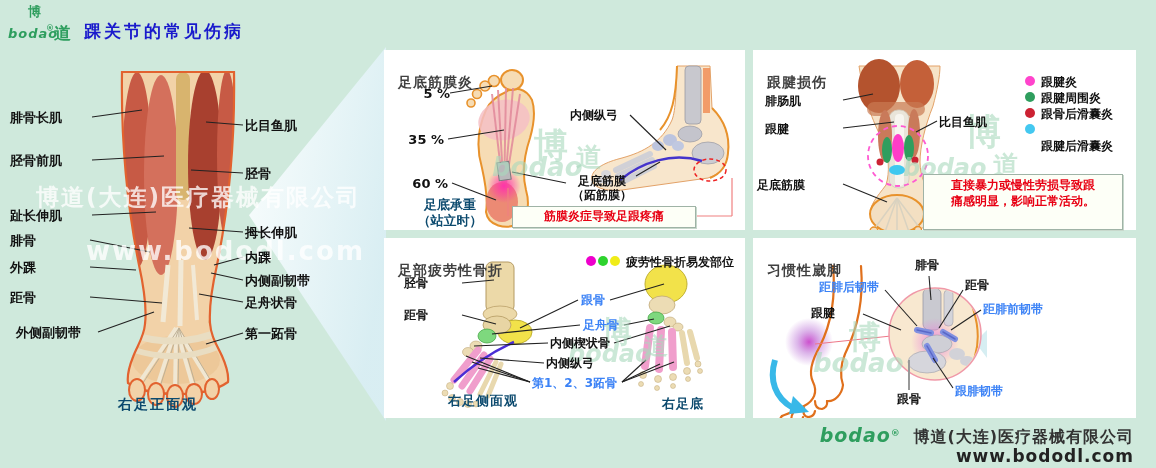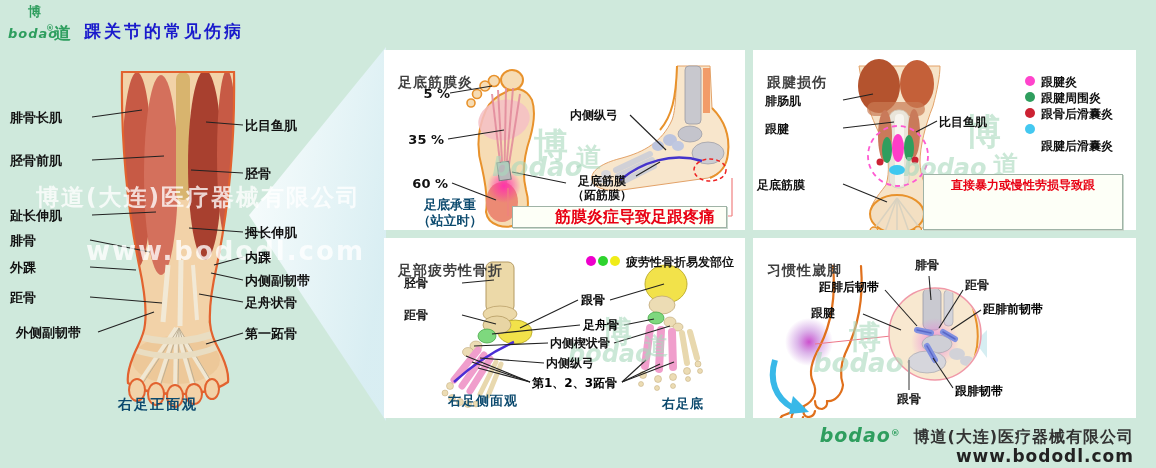--- a/index.html
+++ b/index.html
@@ -3,21 +3,21 @@
 <meta charset="utf-8">
 <style>
   html,body{margin:0;padding:0;background:#e7efe9;}
   #canvas{position:relative;width:1156px;height:468px;background:#cfe9dc;overflow:hidden;
           font-family:"DejaVu Sans","Liberation Sans",sans-serif;}
   .abs{position:absolute;}
   svg{position:absolute;left:0;top:0;}
   .lbl{position:absolute;font-size:12px;font-weight:bold;color:#111;white-space:nowrap;line-height:14px;}
   .lbl13{position:absolute;font-size:13px;font-weight:bold;color:#111;white-space:nowrap;line-height:15px;}
   .rt{text-align:left;}
-  .red{color:#000000;}
+  .red{color:#3b82f6;}
   .bluecap{position:absolute;color:#0c4a6e;font-weight:bold;white-space:nowrap;}
   .panel{position:absolute;background:#ffffff;}
   .panel-title{position:absolute;left:14px;top:24px;font-size:14px;font-weight:bold;color:#404040;letter-spacing:1px;white-space:nowrap;}
   .warn-box{position:absolute;border:1px solid #9fb3a6;background:#fdfff7;color:#e80013;font-weight:bold;
             box-shadow:1px 1px 0 #c8d8cc;}
   .warn-line{white-space:nowrap;}
   .pct{position:absolute;font-size:13px;font-weight:bold;color:#111;width:44px;text-align:right;white-space:nowrap;}
   .dot{position:absolute;width:10px;height:10px;border-radius:50%;}
   .legend-lbl{position:absolute;font-size:12px;font-weight:bold;color:#111;white-space:nowrap;}
   .wm-white{position:absolute;color:rgba(255,255,255,0.78);font-weight:bold;white-space:nowrap;letter-spacing:2px;}
@@ -195,21 +195,21 @@
     <span class="wm-green" style="left:108px;top:102px;font-size:26px;font-style:italic;">bodao</span>
     <div class="panel-title">足底筋膜炎</div>
     <div class="pct" style="left:22px;top:36px;">5 %</div>
     <div class="pct" style="left:16px;top:82px;">35 %</div>
     <div class="pct" style="left:20px;top:126px;">60 %</div>
     <div class="bluecap" style="left:20px;top:146px;width:92px;text-align:center;font-size:13px;">足底承重</div>
     <div class="bluecap" style="left:20px;top:162px;width:92px;text-align:center;font-size:13px;">（站立时）</div>
     <div class="lbl" style="left:186px;top:58px;">内侧纵弓</div>
     <div class="lbl" style="left:184px;top:124px;width:68px;text-align:center;">足底筋膜</div>
     <div class="lbl" style="left:184px;top:138px;width:68px;text-align:center;">（跖筋膜）</div>
-    <div class="warn-box" style="left:128px;top:156px;width:182px;height:20px;font-size:16px;line-height:19px;text-align:center;padding-left:31px;">筋膜炎症导致足跟疼痛</div>
+    <div class="warn-box" style="left:128px;top:156px;width:182px;height:20px;font-size:12px;line-height:19px;text-align:center;">筋膜炎症导致足跟疼痛</div>
   </div>
 
   <div class="panel" style="left:753px;top:50px;width:383px;height:180px;">
     <svg width="383" height="180" viewBox="0 0 383 180">
       <polygon points="158,112 170,124 170,142" fill="#d2ecdc"></polygon>
       <g transform="translate(92,16)">
         <path d="M14,0 C20,40 30,58 38,76 C44,90 45,106 41,119 C32,131 24,139 26,149 C32,163 62,169 80,161 C93,155 95,145 89,135 C81,123 75,110 75,96 C75,81 80,60 88,40 C92,25 95,10 95,0 Z" fill="#f6e3c8" stroke="#e3a268" stroke-width="1"></path>
         <ellipse cx="34" cy="20" rx="21" ry="27" fill="#b4532e"></ellipse>
         <ellipse cx="72" cy="18" rx="17" ry="24" fill="#c46039"></ellipse>
         <rect x="22" y="36" width="58" height="14" rx="7" fill="#c97a52" opacity="0.7"></rect>
@@ -256,20 +256,21 @@
     <div class="dot" style="left: 272px; top: 26px; background-color: rgb(255, 68, 204);"></div>
     <div class="legend-lbl" style="left:288px;top:24px;">跟腱炎</div>
     <div class="dot" style="left: 272px; top: 42px; background-color: rgb(47, 158, 94);"></div>
     <div class="legend-lbl" style="left:288px;top:40px;">跟腱周围炎</div>
     <div class="dot" style="left: 272px; top: 58px; background-color: rgb(204, 34, 51);"></div>
     <div class="legend-lbl" style="left:288px;top:56px;">跟骨后滑囊炎</div>
     <div class="dot" style="left: 272px; top: 74px; background-color: rgb(68, 200, 240);"></div>
     <div class="legend-lbl" style="left:288px;top:72px;margin-top:16px;">跟腱后滑囊炎</div>
     <div class="warn-box" style="left:170px;top:124px;width:198px;height:52px;font-size:12px;text-align:center;padding-top:2px;">
       <div class="warn-line" style="line-height:16px;">直接暴力或慢性劳损导致跟</div>
+      <div class="warn-line" style="line-height:16px;">痛感明显，影响正常活动。</div>
     </div>
   </div>
 
   <div class="panel" style="left:384px;top:238px;width:361px;height:180px;">
     <svg width="361" height="180" viewBox="0 0 361 180">
 
       <g transform="translate(56,24)">
         <rect x="46" y="0" width="28" height="50" rx="6" fill="#ecd9a8" stroke="#b49a62"></rect>
         <ellipse cx="60" cy="52" rx="17" ry="8" fill="#ecd9a8" stroke="#b49a62" stroke-width="0.7"></ellipse>
         <ellipse cx="75" cy="70" rx="17" ry="12" fill="#f2e24a" stroke="#c0b030"></ellipse>

